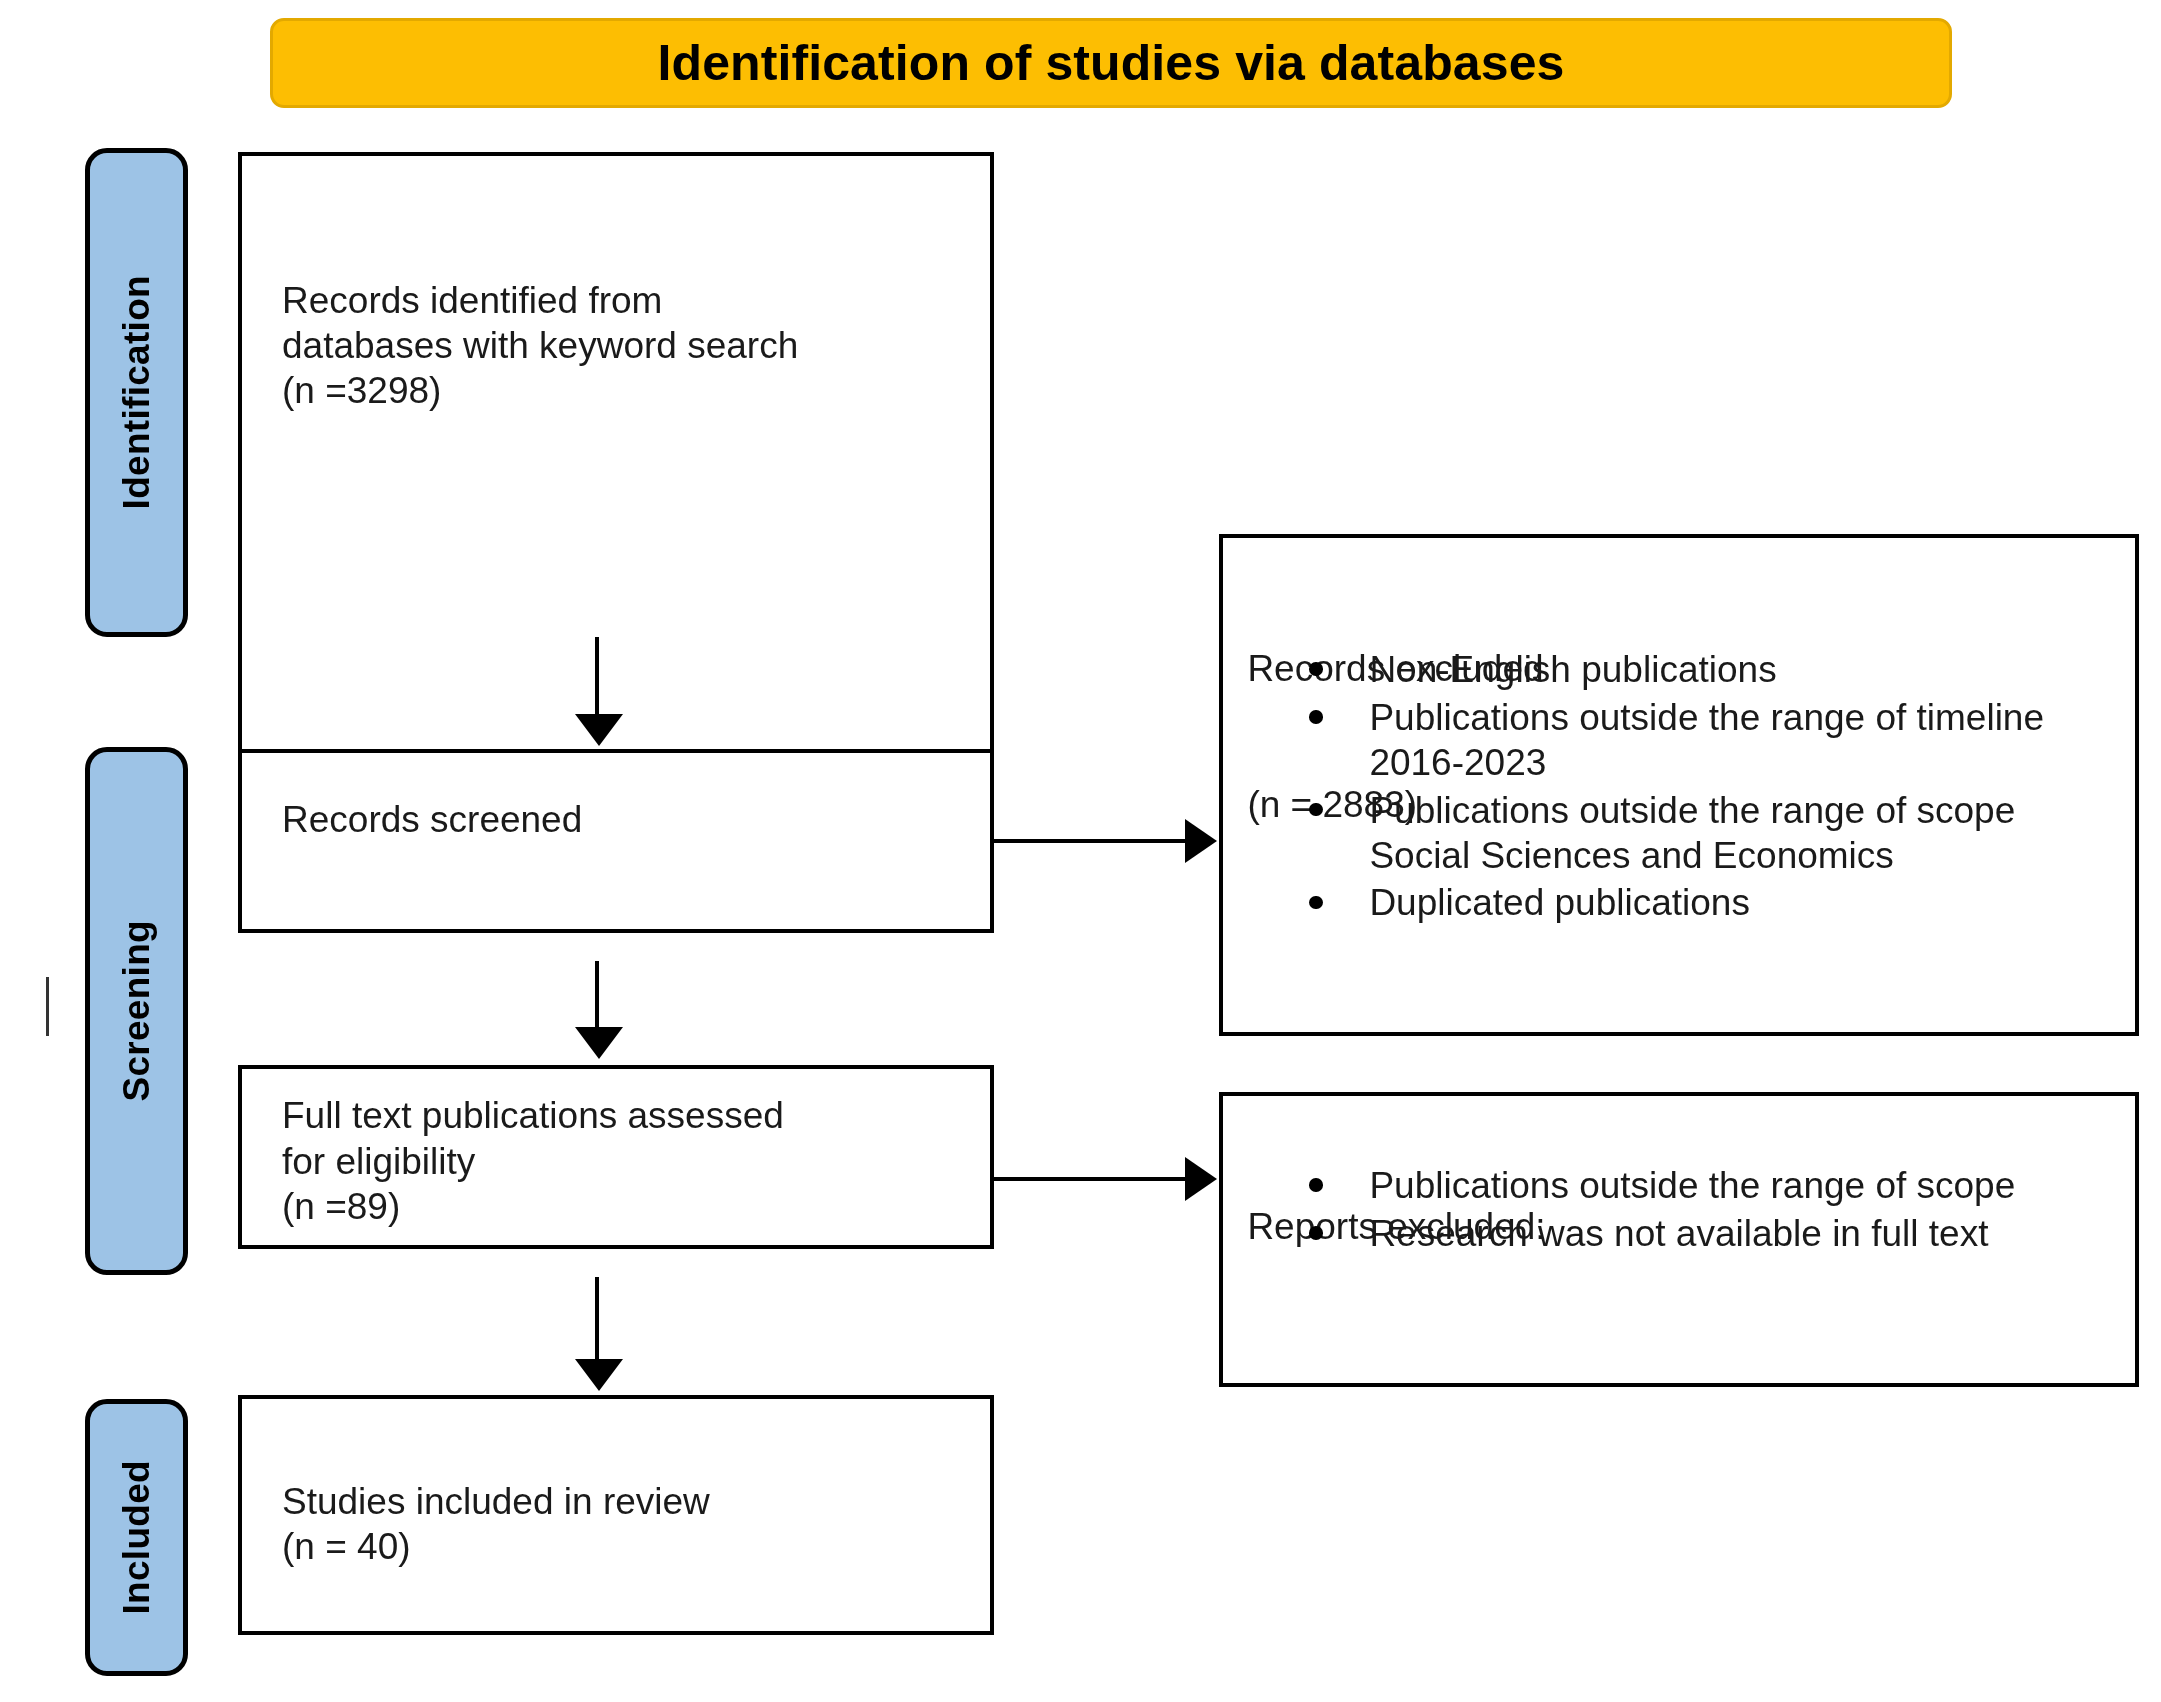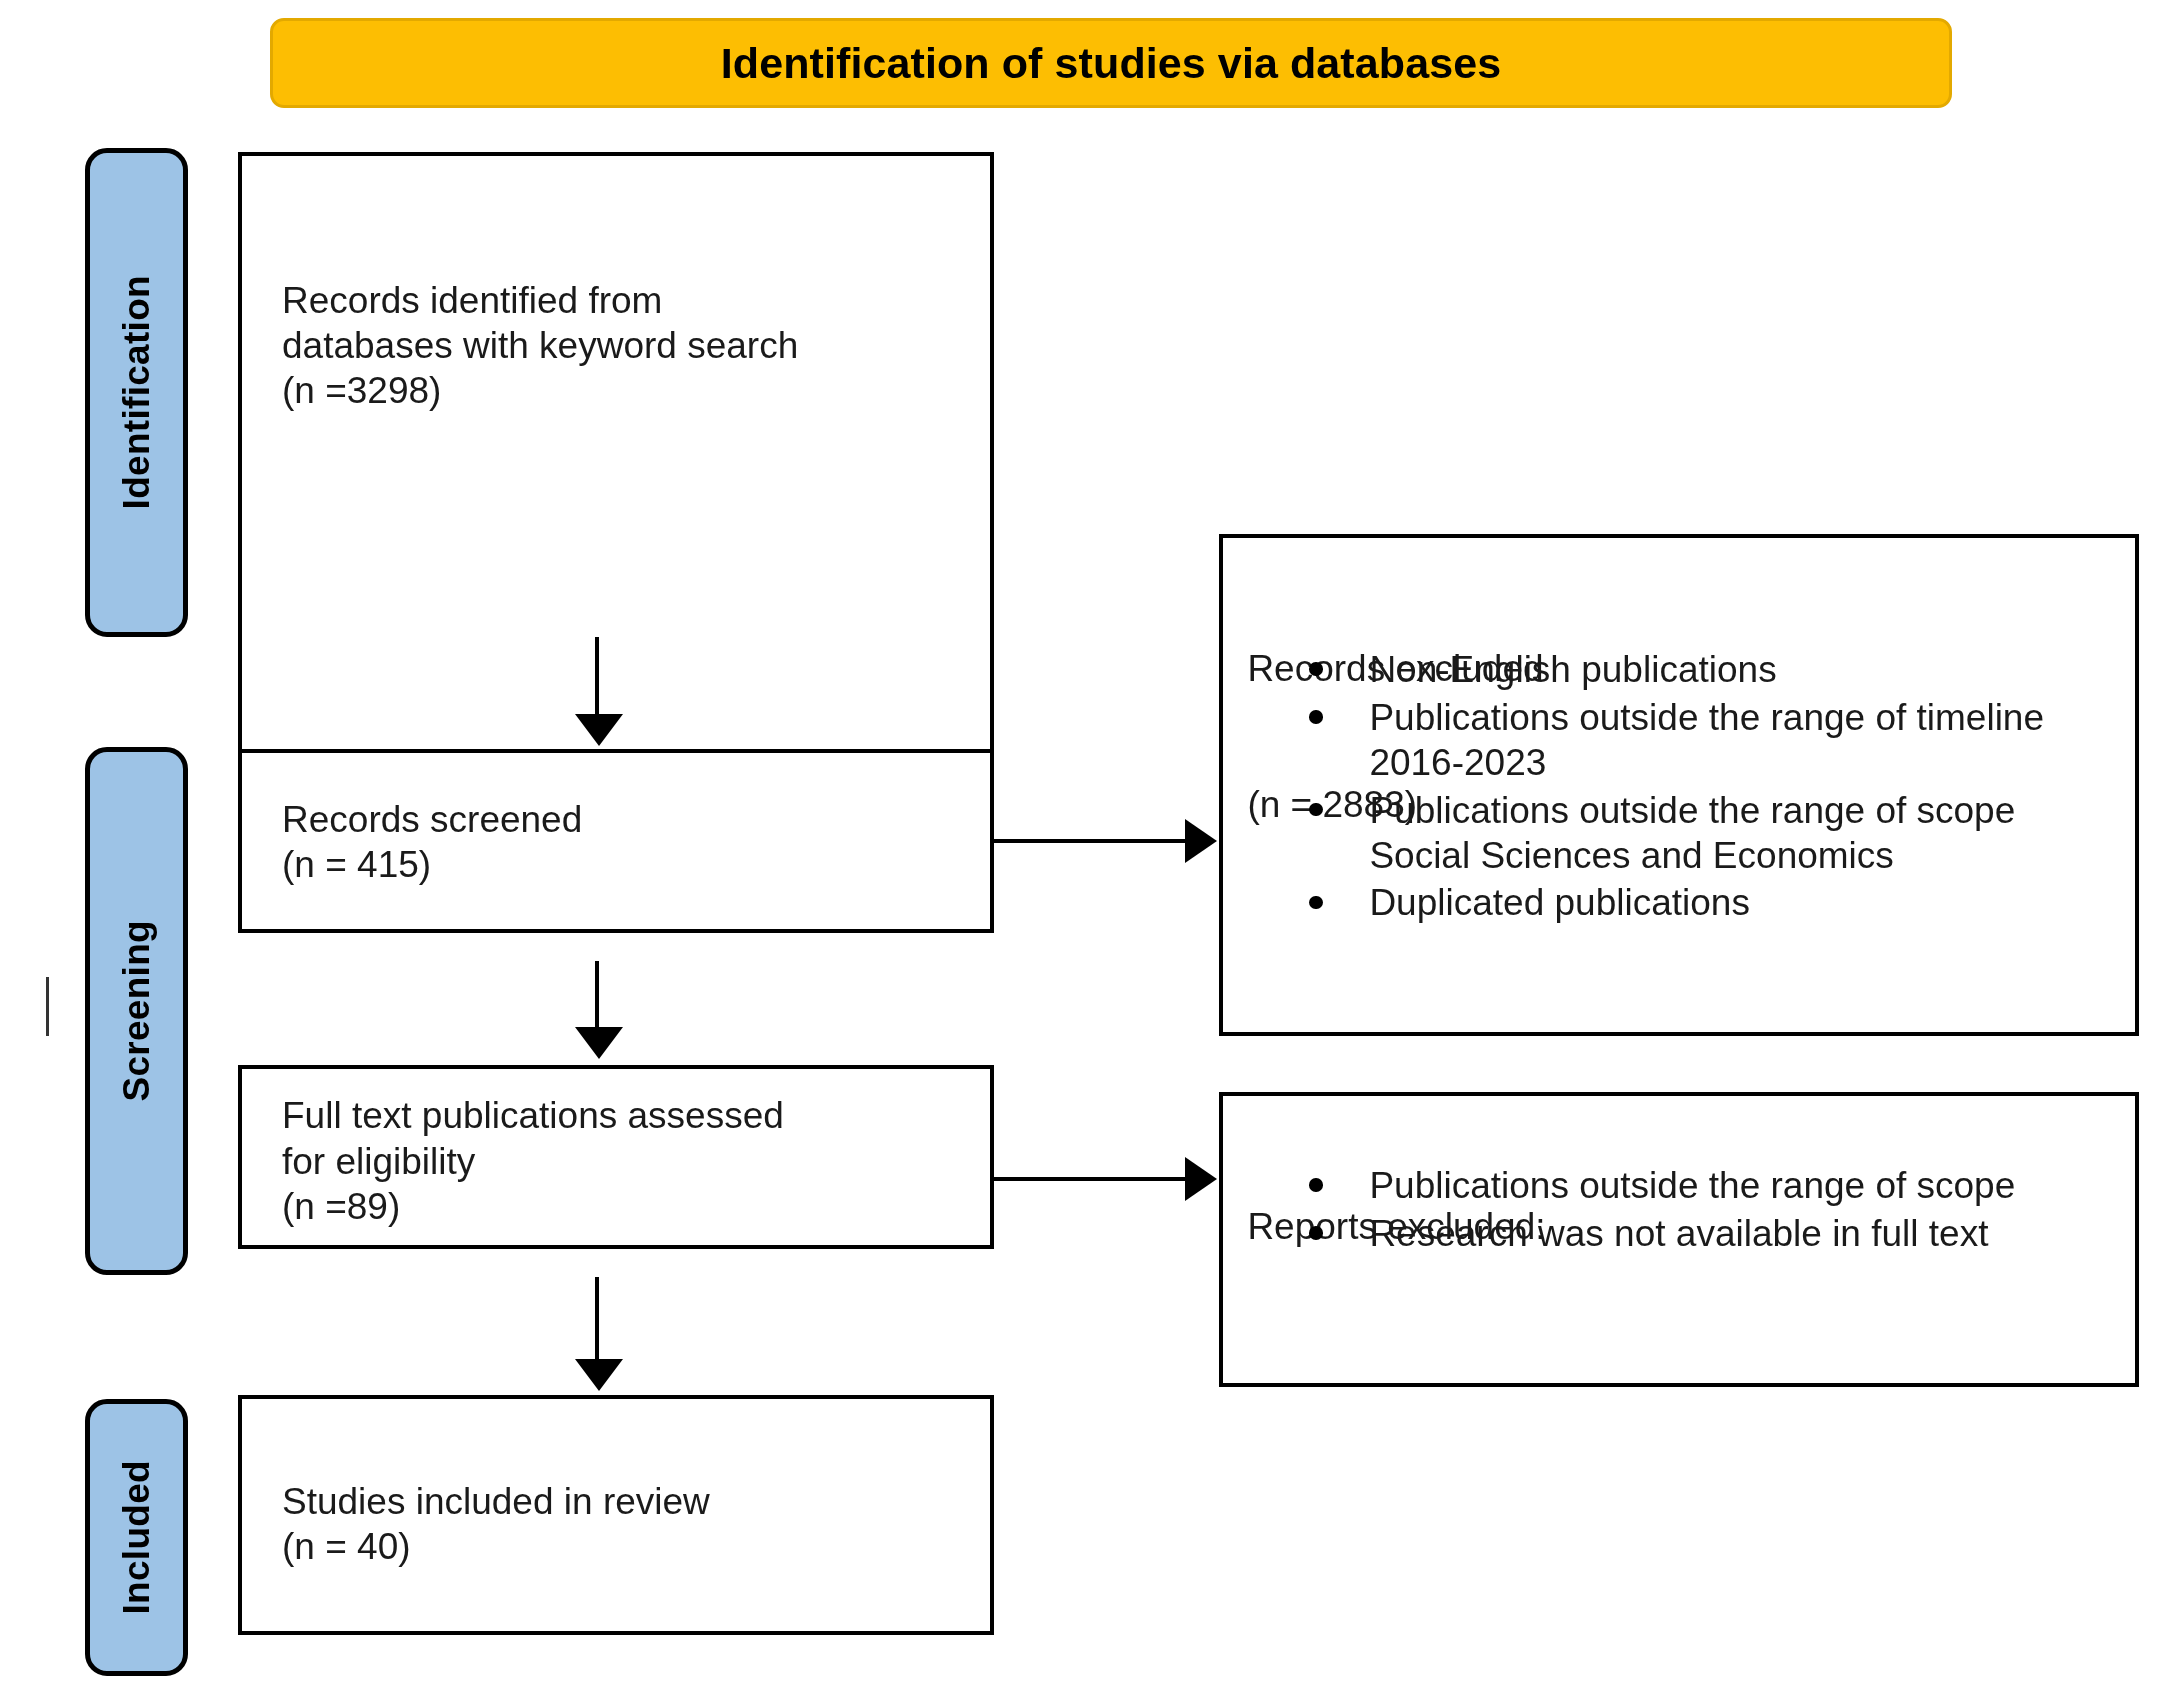--- a/index.html
+++ b/index.html
@@ -27,21 +27,21 @@
     height: 90px;
     background: #FDBE02;
     border: 3.2px solid #E3A900;
     border-radius: 14px;
     box-sizing: border-box;
     display: flex;
     align-items: center;
     justify-content: center;
   }
   .banner-text {
-    font-size: 43px;
+    font-size: 50px;
     font-weight: bold;
     color: #000000;
     letter-spacing: 0.1px;
     white-space: nowrap;
   }
 
   
   .stage {
     position: absolute;
     background: #9DC3E6;
@@ -220,21 +220,20 @@
     <div class="pbox-inner">
       <div class="pline">Records identified from</div>
       <div class="pline">databases with keyword search</div>
       <div class="pline">(n =3298)</div>
     </div>
   </div>
 
   <div class="pbox" id="box-screened">
     <div class="pbox-inner">
       <div class="pline">Records screened</div>
-      <div class="pline">(n = 415)</div>
     </div>
   </div>
 
   <div class="pbox" id="box-fulltext">
     <div class="pbox-inner">
       <div class="pline">Full text publications assessed</div>
       <div class="pline">for eligibility</div>
       <div class="pline">(n =89)</div>
     </div>
   </div>

